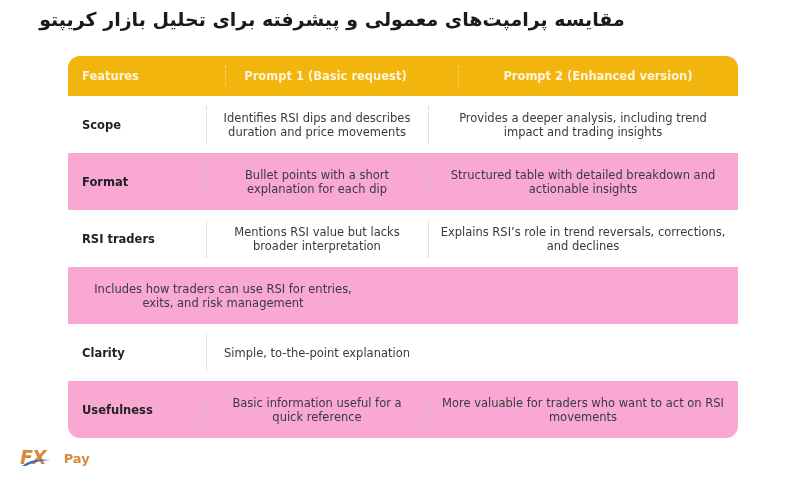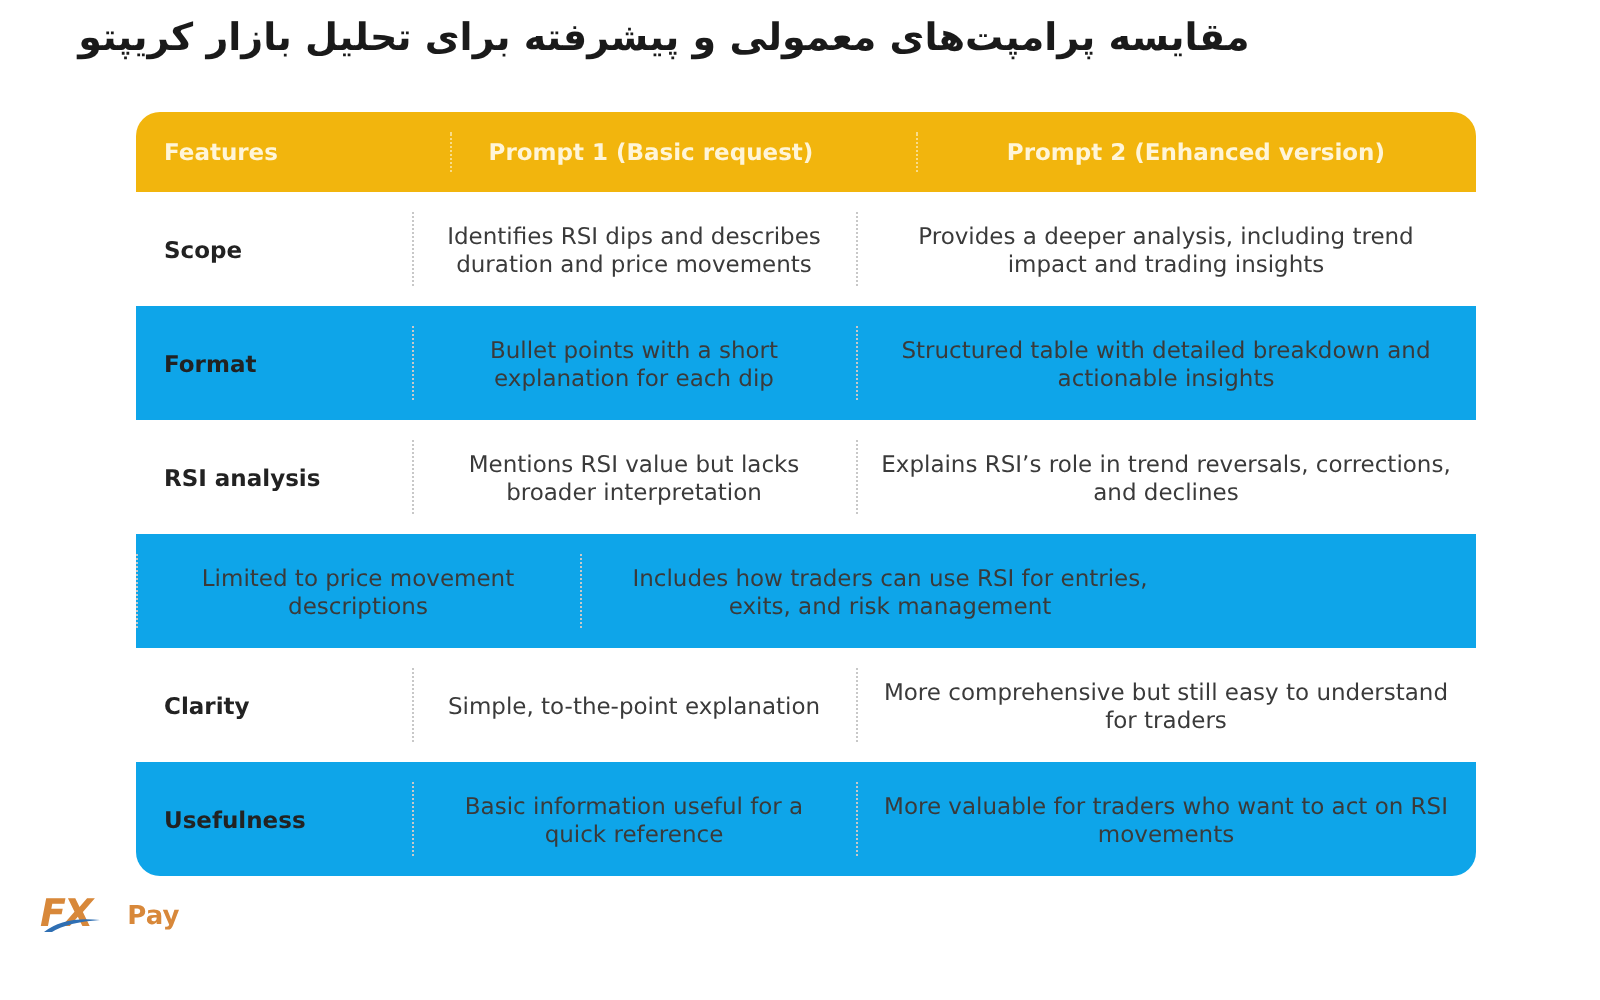--- a/index.html
+++ b/index.html
@@ -2,21 +2,21 @@
 <html><head>
 <meta charset="utf-8">
 <style>
   html, body { margin:0; padding:0; }
   body { width:800px; height:500px; background:#ffffff; position:relative; overflow:hidden; font-family:"DejaVu Sans", sans-serif; }
   .title { position:absolute; top:8px; left:0; width:664px; text-align:center; direction:rtl; font-family:"DejaVu Sans", sans-serif; font-size:19px; font-weight:bold; color:#1a1a1a; }
   .table { position:absolute; left:68px; top:56px; width:670px; border-radius:12px; overflow:hidden; background:#ffffff; }
   .row { display:flex; align-items:center; position:relative; }
   .row.header { background:#f2b50d; height:40px;gap:32px; }
   .row.body { height:57px; }
-  .row.body.alt { background:#0ea5e9; }
+  .row.body.alt { background:#f9a8d4; }
   .cell { box-sizing:border-box; font-family:"DejaVu Sans", sans-serif; font-size:11.5px; line-height:14px; color:#3a3a3a; text-align:center; position:relative; height:100%; display:flex; align-items:center; justify-content:center; }
   .c0 { width:138px; justify-content:flex-start; padding-left:14px; font-weight:bold; color:#222; font-size:11.5px; }
   .c1 { width:222px; padding:0 10px; }
   .c2 { width:310px; padding:0 12px; }
   .c1::before, .c2::before { content:""; position:absolute; left:0; top:10px; bottom:10px; border-left:1px dotted #c8c8c8; }
   .header .cell { color:#fff5d8; font-weight:bold; font-size:11.5px; }
   .header .c1::before, .header .c2::before { border-left:1px dotted #f8dc8a; }
   .logo { position:absolute; left:20px; top:446px; display:flex; align-items:flex-end; }
   .logo-fx { font-family:"DejaVu Sans", sans-serif; font-weight:bold; font-style:italic; font-size:19px; color:#d8883a; letter-spacing:-1px; position:relative; }
   .logo-swoosh { position:absolute; left:2px; top:12px; width:28px; height:8px; }
@@ -37,32 +37,30 @@
     <div class="cell c0">Scope</div>
     <div class="cell c1">Identifies RSI dips and describes duration and price movements</div>
     <div class="cell c2">Provides a deeper analysis, including trend impact and trading insights</div>
   </div>
   <div class="row body alt">
     <div class="cell c0">Format</div>
     <div class="cell c1">Bullet points with a short explanation for each dip</div>
     <div class="cell c2">Structured table with detailed breakdown and actionable insights</div>
   </div>
   <div class="row body">
-    <div class="cell c0">RSI analysis</div>
+    <div class="cell c0">RSI traders</div>
     <div class="cell c1">Mentions RSI value but lacks broader interpretation</div>
     <div class="cell c2">Explains RSI’s role in trend reversals, corrections, and declines</div>
   </div>
   <div class="row body alt">
-    <div class="cell c1">Limited to price movement descriptions</div>
     <div class="cell c2">Includes how traders can use RSI for entries, exits, and risk management</div>
   </div>
   <div class="row body">
     <div class="cell c0">Clarity</div>
     <div class="cell c1">Simple, to-the-point explanation</div>
-    <div class="cell c2">More comprehensive but still easy to understand for traders</div>
   </div>
   <div class="row body alt">
     <div class="cell c0">Usefulness</div>
     <div class="cell c1">Basic information useful for a quick reference</div>
     <div class="cell c2">More valuable for traders who want to act on RSI movements</div>
   </div>
 </div>
 
 <div class="logo">
   <span class="logo-fx">

